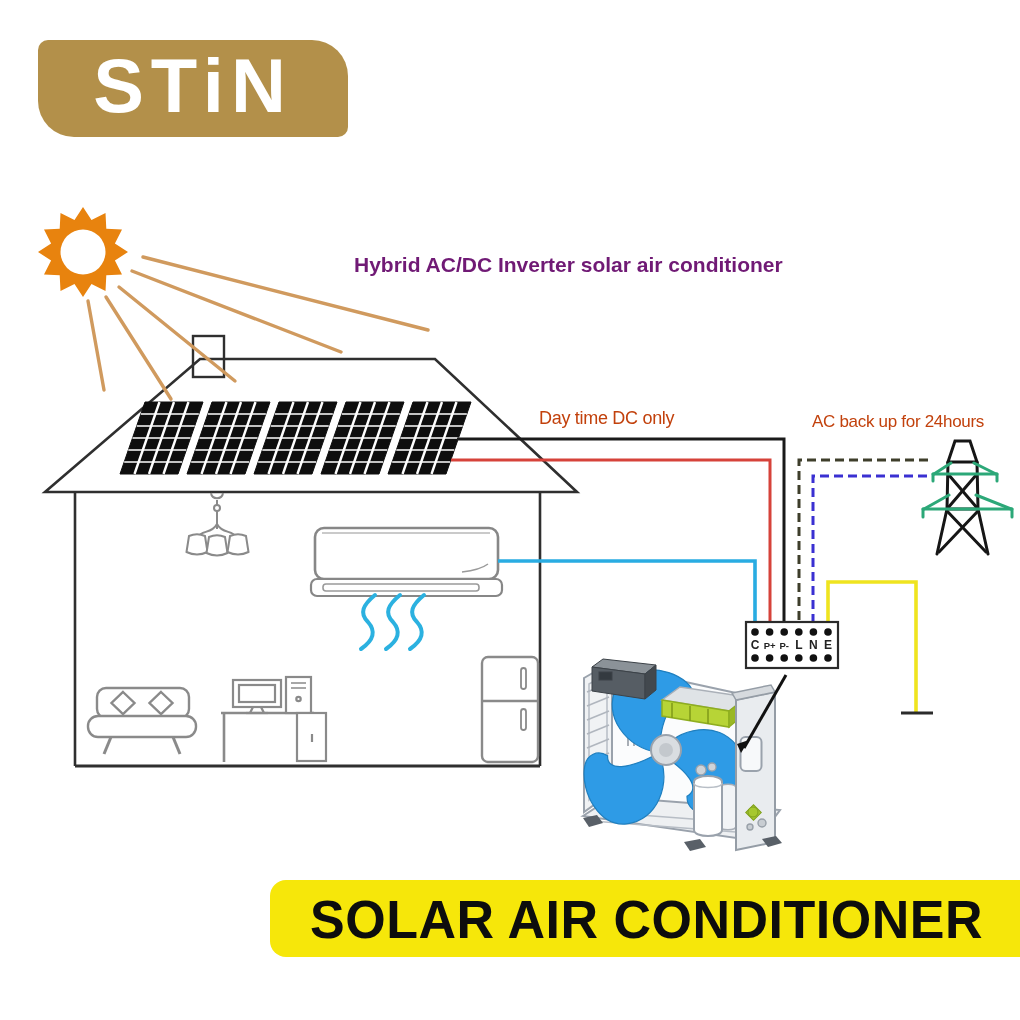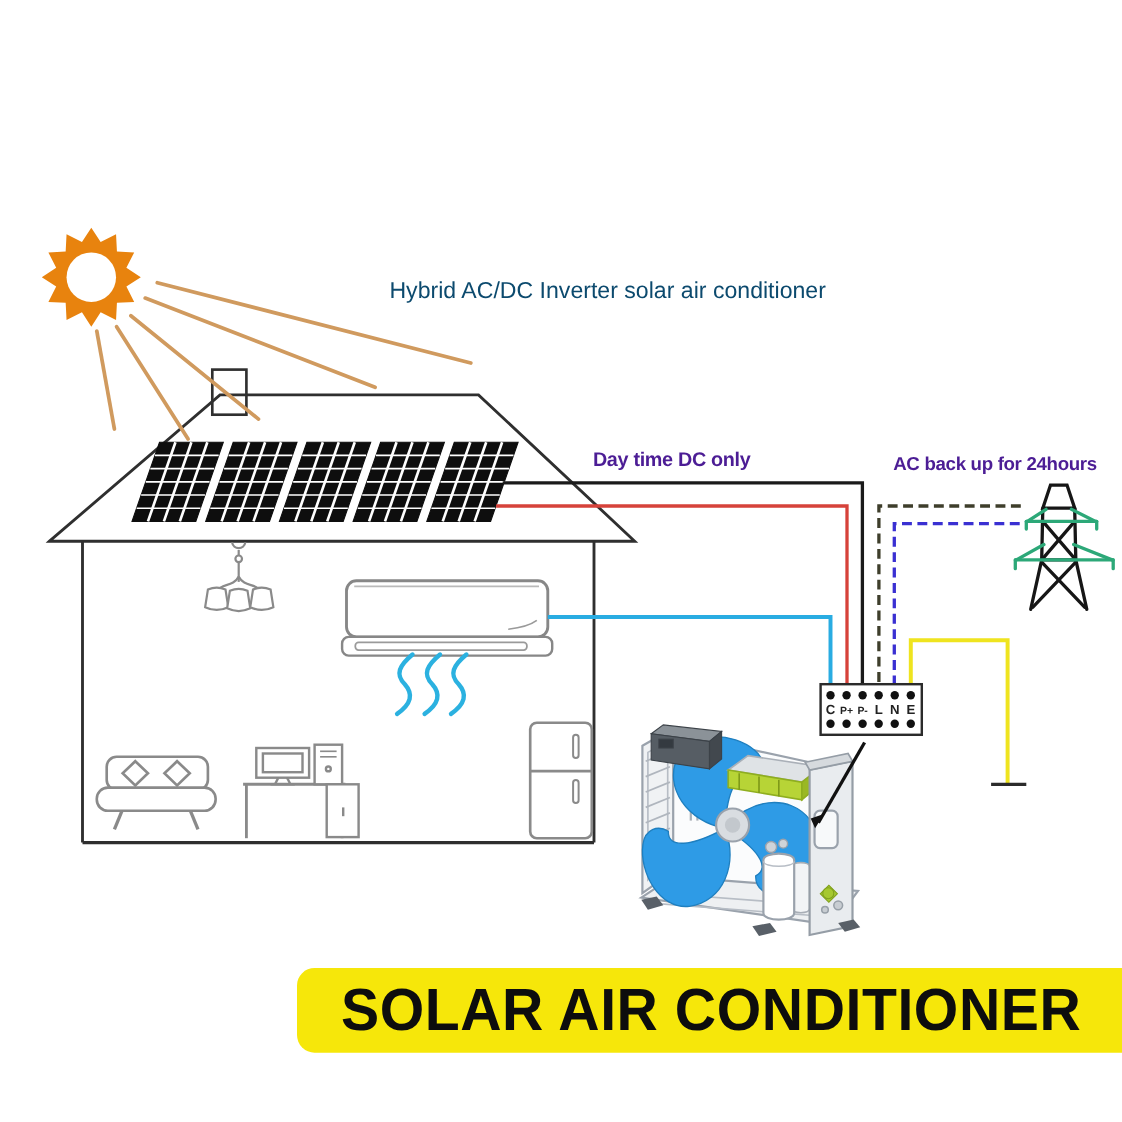--- a/index.html
+++ b/index.html
@@ -3,23 +3,23 @@
 <meta charset="utf-8">
 <style>
   html,body{margin:0;padding:0;background:#fff;}
   .stage{position:relative;width:1020px;height:1020px;background:#ffffff;overflow:hidden;
          font-family:"Liberation Sans","DejaVu Sans",sans-serif;}
   .stage svg{position:absolute;left:0;top:0;}
   .logo{position:absolute;left:38px;top:40px;width:310px;height:97px;background:#b3904a;
         border-radius:10px 36px 10px 36px;display:flex;align-items:center;justify-content:center;}
   .logo-text{color:#ffffff;font-size:76px;font-weight:700;letter-spacing:7px;line-height:1;
              padding-bottom:6px;}
-  .title{position:absolute;left:354px;top:253px;font-size:21px;font-weight:400;color:#0c4a6e;
+  .title{position:absolute;left:354px;top:253px;font-size:21px;font-weight:700;color:#701a75;
          letter-spacing:0px;white-space:nowrap;}
-  .lbl{position:absolute;font-size:18px;font-weight:700;color:#4c1d95;white-space:nowrap;letter-spacing:-0.3px;}
+  .lbl{position:absolute;font-size:18px;font-weight:400;color:#c2410c;white-space:nowrap;letter-spacing:-0.3px;}
   .lbl-dc{left:539px;top:408px;}
   .lbl-ac{left:812px;top:412px;font-size:17px;text-align:right;}
   .banner{position:absolute;left:270px;top:880px;right:-18px;height:77px;background:#f6e70a;
           border-radius:16px 0 0 16px;display:flex;align-items:center;}
   .banner-text{color:#0d0d0d;font-size:52px;font-weight:700;letter-spacing:0.5px;padding-left:40px;
                white-space:nowrap;transform:scaleY(1.04);}
 </style>
 </head>
 <body>
 
@@ -264,20 +264,23 @@
         <polygon points="583,818 597,815 603,823 589,827"></polygon>
         <polygon points="684,842 700,839 706,847 690,851"></polygon>
         <polygon points="762,839 776,836 782,843 768,847"></polygon>
       </g>
 
       <line x1="786" y1="675" x2="744" y2="748" stroke="#111111" stroke-width="3"></line>
       <polygon points="741,753 749,740 737,744" fill="#111111"></polygon>
     </g>
   </svg>
 
+  <div class="logo">
+    <span class="logo-text">STiN</span>
+  </div>
 
   <div class="title">Hybrid AC/DC Inverter solar air conditioner</div>
 
   <div class="lbl lbl-dc">Day time DC only</div>
   <div class="lbl lbl-ac">AC back up for 24hours</div>
 
   <div class="banner">
     <span class="banner-text">SOLAR AIR CONDITIONER</span>
   </div>
 

